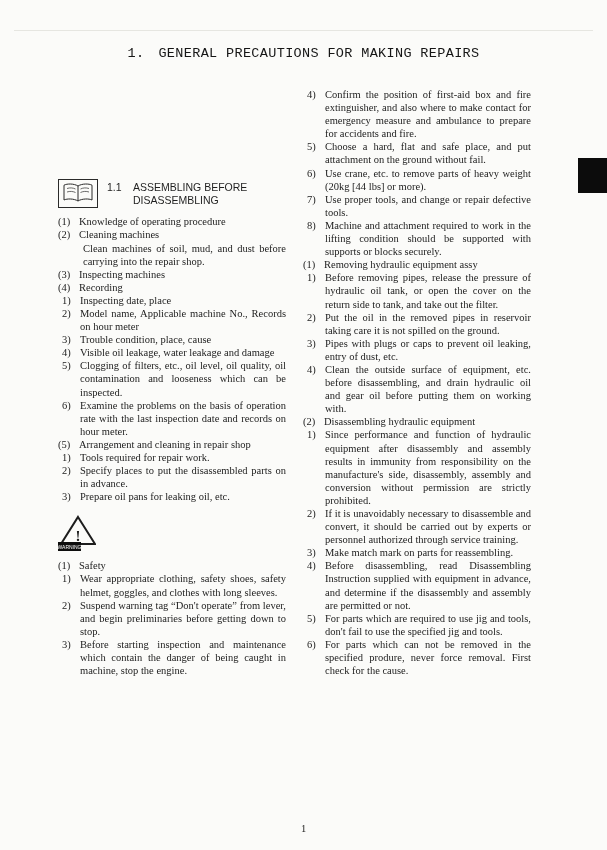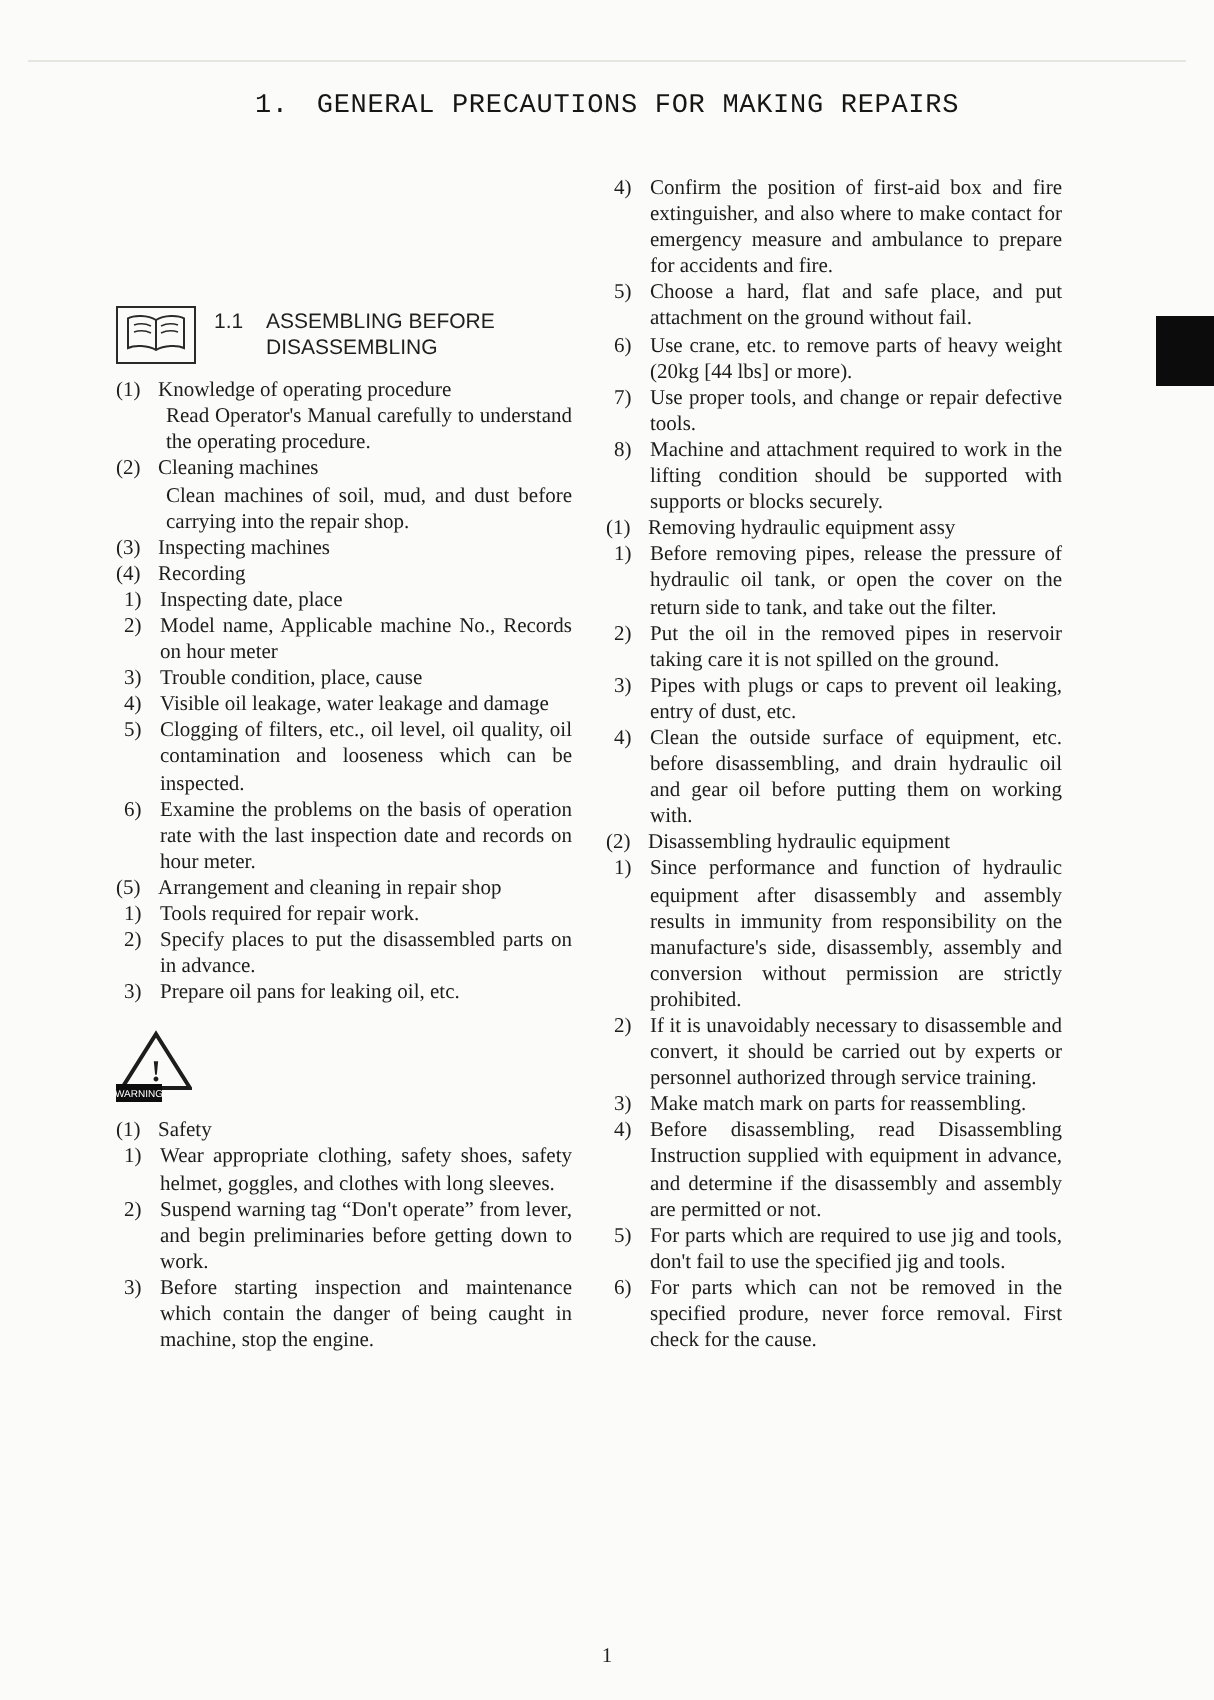--- a/index.html
+++ b/index.html
@@ -62,23 +62,20 @@
           <span class="sec-num">1.1</span>
           <span class="sec-title">ASSEMBLING BEFORE DISASSEMBLING</span>
         </span>
       </div>
 
       <div class="list">
           <div class="item l1">
             <span class="lab">(1)</span>
             <span class="tx">Knowledge of operating procedure</span>
           </div>
-          <div class="item para">
-            <span class="tx">Read Operator's Manual carefully to understand the operating procedure.</span>
-          </div>
           <div class="item l1">
             <span class="lab">(2)</span>
             <span class="tx">Cleaning machines</span>
           </div>
           <div class="item para">
             <span class="tx">Clean machines of soil, mud, and dust before carrying into the repair shop.</span>
           </div>
           <div class="item l1">
             <span class="lab">(3)</span>
             <span class="tx">Inspecting machines</span>
@@ -144,21 +141,21 @@
           <div class="item l1">
             <span class="lab">(1)</span>
             <span class="tx">Safety</span>
           </div>
           <div class="item l2">
             <span class="lab">1)</span>
             <span class="tx">Wear appropriate clothing, safety shoes, safety helmet, goggles, and clothes with long sleeves.</span>
           </div>
           <div class="item l2">
             <span class="lab">2)</span>
-            <span class="tx">Suspend warning tag “Don't operate” from lever, and begin preliminaries before getting down to work.</span>
+            <span class="tx">Suspend warning tag “Don't operate” from lever, and begin preliminaries before getting down to stop.</span>
           </div>
           <div class="item l2">
             <span class="lab">3)</span>
             <span class="tx">Before starting inspection and maintenance which contain the danger of being caught in machine, stop the engine.</span>
           </div>
         </div>
 
     </div>
 
     <div class="col">

